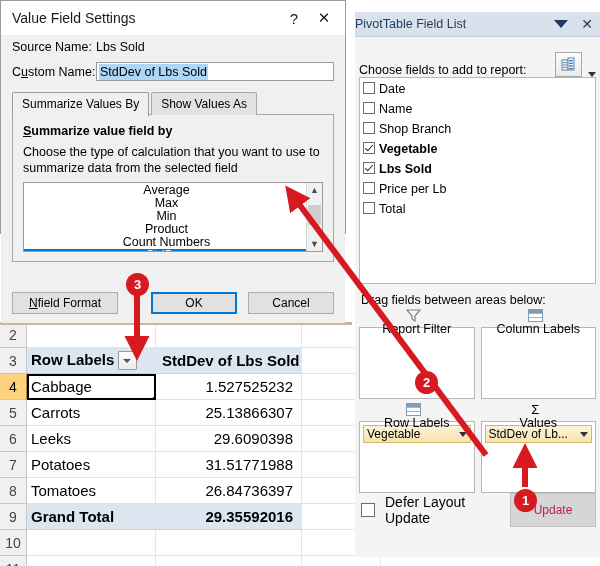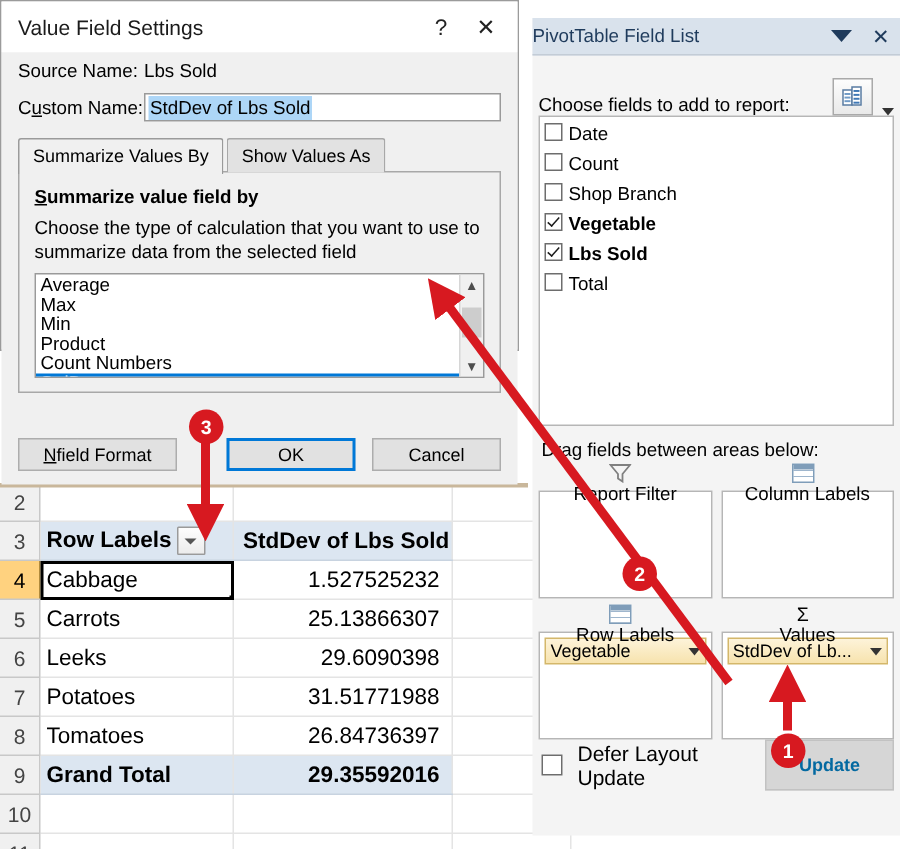--- a/index.html
+++ b/index.html
@@ -239,20 +239,21 @@
     background: #ffffff;
     border: 1px solid #9a9a9a;
     height: 68px;
     position: relative;
     overflow: hidden;
     display: flex;
   }
   .list-items {
     flex: 1;
     padding: 1px 0 0 0;
+    text-align: center;
   }
   .list-item {
     font-size: 12.5px;
     line-height: 13px;
     padding: 0 0 0 3px;
     height: 13px;
     white-space: nowrap;
   }
   .list-item.selected {
     background: #0078d7;
@@ -458,25 +459,24 @@
     display: flex;
     align-items: center;
     margin-top: 6px;
     height: 22px;
   }
   .defer-lbl { font-size: 14px; margin-left: 6px; flex: 1; }
   .btn-update {
     width: 86px; height: 34px;
     border: 1px solid #c2c2c2;
     background: #d6d6d6;
-    color: #0369a1;
+    color: #be185d;
     font-size: 12px;
     display: flex; align-items: center; justify-content: center;
     box-sizing: border-box;
-    font-weight: bold;
   }
 
   
   #annotations {
     position: absolute;
     left: 0; top: 0;
     width: 600px; height: 566px;
     pointer-events: none;
   }
   .badge {
@@ -659,33 +659,37 @@
       <div class="pt-dd-caret"></div>
     </div>
 
     <div class="pt-fieldlist">
       <div class="fl-item">
         <span class="chk"></span>
         <span>Date</span>
       </div>
       <div class="fl-item">
         <span class="chk"></span>
-        <span>Count</span>
+        <span>Name</span>
       </div>
       <div class="fl-item">
         <span class="chk"></span>
         <span>Shop Branch</span>
       </div>
       <div class="fl-item checked">
         <span class="chk on"></span>
         <span>Vegetable</span>
       </div>
       <div class="fl-item checked">
         <span class="chk on"></span>
         <span>Lbs Sold</span>
+      </div>
+      <div class="fl-item">
+        <span class="chk"></span>
+        <span>Price per Lb</span>
       </div>
       <div class="fl-item">
         <span class="chk"></span>
         <span>Total</span>
       </div>
     </div>
 
     <div class="pt-drag-lbl">Drag fields between areas below:</div>
 
     <div class="areas-grid">

